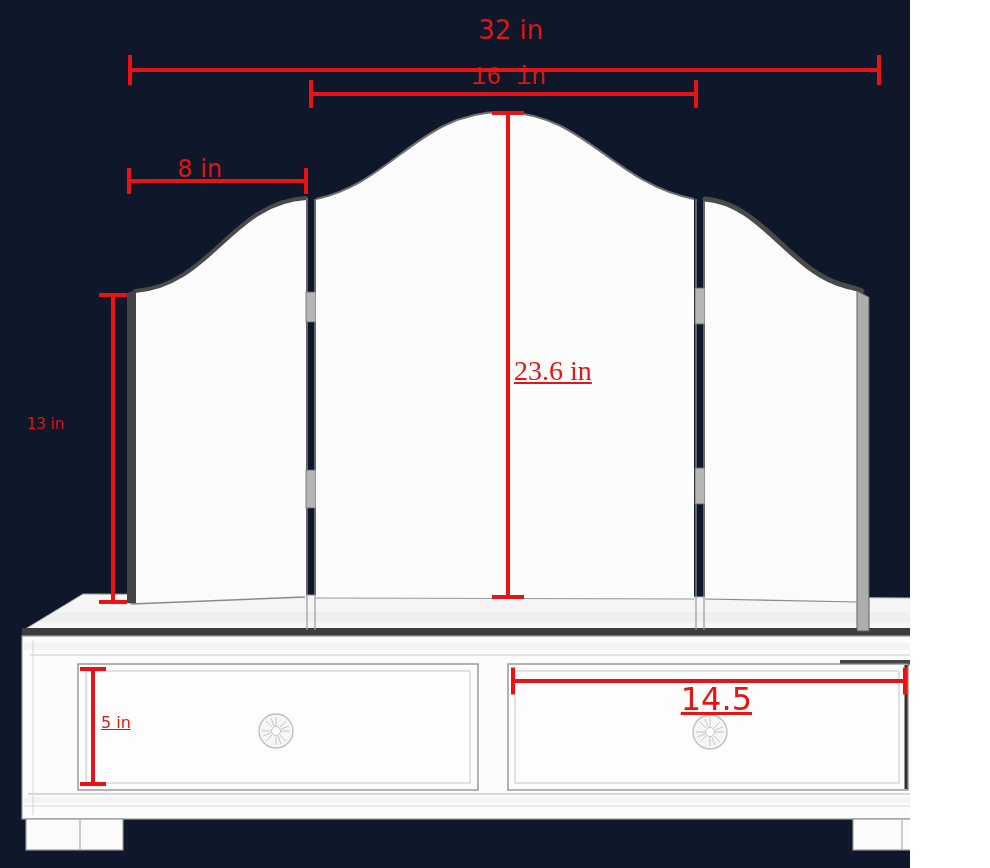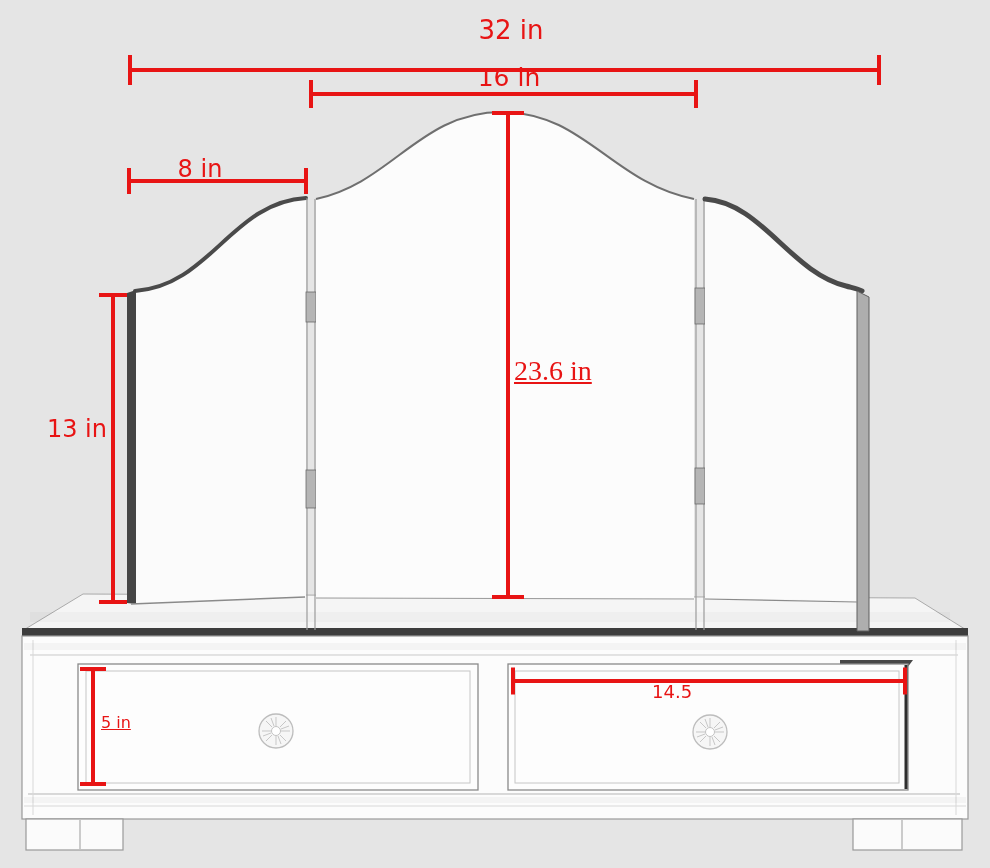--- a/index.html
+++ b/index.html
@@ -1,17 +1,17 @@
 <!DOCTYPE html>
 <html><head>
 <meta charset="utf-8">
 <style>
   html,body{margin:0;padding:0;background:#ffffff;}
   .stage{
-    position:relative;width:990px;height:868px;background:#e5e5e5;overflow:hidden;
+    position:relative;width:910px;height:868px;background:#0f172a;overflow:hidden;
     font-family:"DejaVu Sans","Liberation Sans",sans-serif;
   }
   svg{position:absolute;left:0;top:0;}
 
   
   .dim{position:absolute;background:#e81414;}
   .dim.h{height:4px;}
   .dim.h::before,.dim.h::after{
     content:"";position:absolute;top:50%;transform:translateY(-50%);
     width:4px;background:inherit;height:var(--t,30px);
@@ -136,24 +136,24 @@
   <div class="dim h" style="left:128px;top:68px;width:753px;--t:30px;"></div>
   <div class="dim h" style="left:309px;top:92px;width:389px;--t:28px;"></div>
   <div class="dim h" style="left:127px;top:179px;width:181px;--t:26px;"></div>
   <div class="dim v" style="left:111px;top:293px;height:311px;--t:28px;"></div>
   <div class="dim v" style="left:506px;top:111px;height:488px;--t:32px;"></div>
   <div class="dim v" style="left:91px;top:667px;height:119px;--t:26px;"></div>
   <div class="dim h" style="left:511px;top:679px;width:396px;--t:27px;"></div>
 
   <div class="dim-label" style="left:451px;top:17px;width:120px;text-align:center;font-size:26px;">32 in</div>
 
-  <div class="dim-label" style="left:449px;top:65px;width:120px;text-align:center;font-size:25px;">16 in</div>
+  <div class="dim-label" style="left:449px;top:65px;width:120px;text-align:center;font-size:25px;font-family:Liberation Mono, monospace;">16 in</div>
 
   <div class="dim-label" style="left:150px;top:157px;width:100px;text-align:center;font-size:24px;">8 in</div>
 
-  <div class="dim-label" style="left:27px;top:417px;width:80px;text-align:right;font-size:24px;">13 in</div>
+  <div class="dim-label" style="left:27px;top:417px;width:80px;text-align:left;font-size:15px;">13 in</div>
 
   <div class="dim-label serif" style="left:514px;top:356px;font-size:28px;">23.6 in</div>
 
   <div class="dim-label" style="left:101px;top:715px;font-size:16px;text-decoration:underline;">5 in</div>
 
-  <div class="dim-label" style="left:652px;top:683px;width:100px;text-align:left;font-size:18px;">14.5</div>
+  <div class="dim-label" style="left:652px;top:683px;width:100px;text-align:right;font-size:32px;text-decoration:underline;">14.5</div>
 </div>
 
 </body></html>

